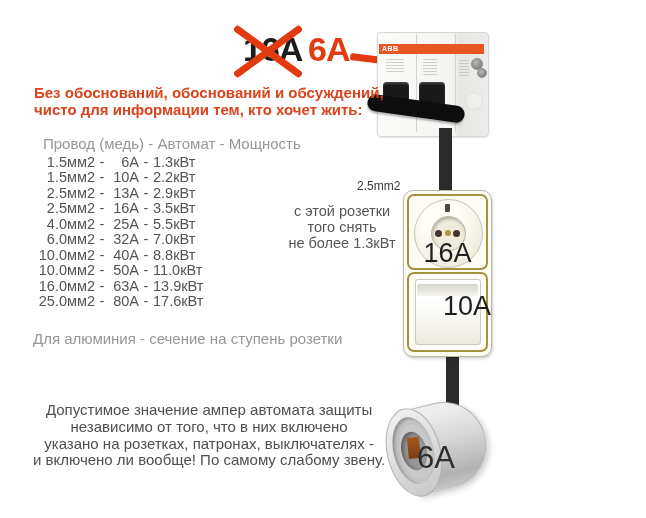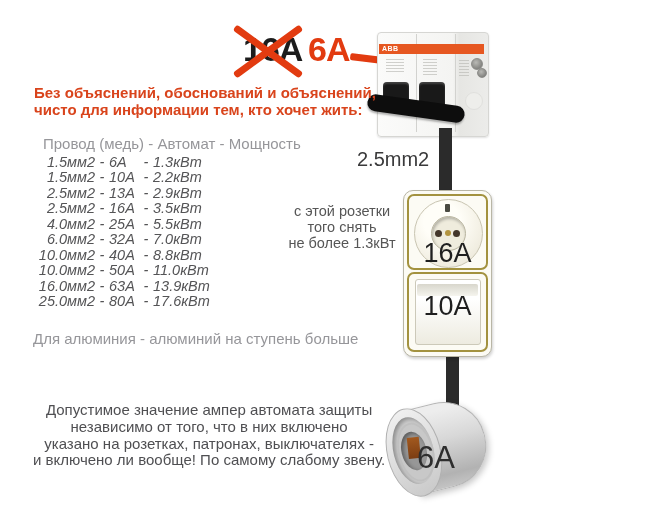--- a/index.html
+++ b/index.html
@@ -30,33 +30,33 @@
   .brk-toggle{position:absolute;width:26px;height:30px;background:#191919;border-radius:4px;
     box-shadow:inset 0 2px 2px rgba(255,255,255,.18);}
   .brk-tiebar{position:absolute;left:-10px;top:70px;width:98px;height:17px;background:#0d0d0d;border-radius:9px;transform:rotate(8deg);box-shadow:0 2px 2px rgba(0,0,0,.3);}
   .brk-screw{position:absolute;border-radius:50%;background:radial-gradient(circle at 40% 35%,#b9b9b5,#6f6f6c);border:1px solid #8d8d8a;}
   .brk-knockout{position:absolute;left:88px;top:62px;width:16px;height:16px;border-radius:50%;background:#eeeeeb;border:1px solid #e0e0dd;}
 
   
   .intro{left:34px;top:84px;font-size:15px;font-weight:bold;color:#d9441c;line-height:17px;}
   .ratings{left:27px;top:136px;color:#545456;font-size:14.5px;line-height:15.5px;}
   .ratings .hdr{margin-left:16px;font-size:15px;color:#96969a;margin-bottom:3px;}
-  .t-row{display:flex;font-style:italic;}
+  .t-row{display:flex;}
   .col-wire{width:68px;text-align:right;}
   .col-dash{width:14px;text-align:center;}
-  .col-amps{width:30px;}
+  .col-amps{width:30px;text-align:right;}
   .col-power{text-align:left;}
   .alum{left:33px;top:330px;font-size:15px;color:#96969a;line-height:17.5px;}
   .warn{left:33px;top:402px;font-size:15px;color:#4f4f52;line-height:16.8px;text-align:center;}
 
   
   .wire{background:#2b2b2b;z-index:1;}
   .wire-top{left:439px;top:128px;width:13px;height:70px;}
   .wire-bottom{left:446px;top:350px;width:13px;height:70px;}
-  .mm-label{font-size:20px;color:#3a3a3b;z-index:3;}
+  .mm-label{font-size:12px;color:#3a3a3b;z-index:3;margin-top:31px;}
   .wire-top-label{left:357px;top:148px;}
   .wire-bottom-label{left:361px;top:362px;}
   .socket-note{left:283px;top:203px;width:118px;text-align:center;font-size:14.5px;line-height:16px;color:#565656;z-index:3;}
 
   
   .unit{left:403px;top:190px;width:87px;height:165px;background:#fcfbf4;border:1px solid #b9b6a6;
     border-radius:10px;box-shadow:1px 2px 3px rgba(0,0,0,.18);z-index:2;}
   .gold-frame{position:absolute;border:2px solid #a3923f;border-radius:7px;}
   .frame-top{left:3px;top:3px;width:77px;height:72px;}
   .frame-bottom{left:3px;top:81px;width:77px;height:76px;}
@@ -65,21 +65,21 @@
   .sock-recess{position:absolute;left:27px;top:25px;width:33px;height:33px;border-radius:50%;
     background:#efecdd;border:1px solid #b9b5a0;box-shadow:inset 1px 2px 3px rgba(0,0,0,.25);}
   .sock-hole{position:absolute;width:7px;height:7px;border-radius:50%;background:#43362a;}
   .sock-pin{position:absolute;left:41px;top:39px;width:6px;height:6px;border-radius:50%;background:#b3943e;}
   .sock-mark{position:absolute;left:41px;top:13px;width:5px;height:8px;background:#4a4a42;border-radius:1px;}
   .sock-rating{position:absolute;left:0;top:47px;width:87px;text-align:center;font-size:27px;color:#1f1f1f;z-index:4;}
   .rocker{position:absolute;left:11px;top:88px;width:64px;height:64px;border-radius:3px;
     background:linear-gradient(#ffffff 30%,#edebe0);border:1px solid #ccc9b9;}
   .rocker-seam{position:absolute;left:1px;top:4px;width:61px;height:12px;border-radius:2px;
     background:linear-gradient(#d8d6cc,#f5f4ee);}
-  .switch-rating{position:absolute;left:0;top:100px;width:87px;text-align:center;font-size:27px;color:#1f1f1f;z-index:4;}
+  .switch-rating{position:absolute;left:0;top:100px;width:87px;text-align:right;font-size:27px;color:#1f1f1f;z-index:4;}
 
   
   .lamp{left:386px;top:402px;width:100px;height:88px;transform:rotate(-14deg);z-index:2;}
   .lamp-barrel{position:absolute;left:22px;top:2px;width:76px;height:84px;
     border-radius:0 42px 42px 0/0 42px 42px 0;
     background:linear-gradient(180deg,#ededed 8%,#d8d8d8 42%,#b2b2b2 85%,#c4c4c4);
     border:1px solid #b5b5b5;box-shadow:2px 3px 6px rgba(0,0,0,.22);}
   .lamp-mouth{position:absolute;left:0;top:0;width:52px;height:88px;border-radius:50%;
     background:linear-gradient(160deg,#f3f3f3,#c7c7c7);border:1px solid #b0b0b0;}
   .lamp-thread{position:absolute;left:7px;top:9px;width:40px;height:68px;border-radius:50%;
@@ -115,21 +115,21 @@
     <div class="brk-print" style="left:82px;top:30px;width:10px;height:16px;"></div>
     <div class="brk-toggle" style="left:6px;top:52px;"></div>
     <div class="brk-toggle" style="left:42px;top:52px;"></div>
     <div class="brk-tiebar"></div>
     <div class="brk-screw" style="left:94px;top:28px;width:10px;height:10px;"></div>
     <div class="brk-screw" style="left:100px;top:38px;width:8px;height:8px;"></div>
     <div class="brk-knockout"></div>
   </div>
 
   <div class="abs intro">
-    <div>Без объяснений, обоснований и объяснений,</div>
+    <div>Без обоснований, обоснований и обсуждений,</div>
     <div>чисто для информации тем, кто хочет жить:</div>
   </div>
 
   <div class="abs ratings">
     <div class="hdr">Провод (медь) - Автомат - Мощность</div>
     <div class="t-row">
         <span class="col-wire">1.5мм2</span>
         <span class="col-dash">-</span>
         <span class="col-amps">6А</span>
         <span class="col-dash">-</span>
@@ -194,21 +194,21 @@
     <div class="t-row">
         <span class="col-wire">25.0мм2</span>
         <span class="col-dash">-</span>
         <span class="col-amps">80А</span>
         <span class="col-dash">-</span>
         <span class="col-power">17.6кВт</span>
       </div>
   </div>
 
   <div class="abs alum">
-    <div>Для алюминия - алюминий на ступень больше</div>
+    <div>Для алюминия - сечение на ступень розетки</div>
   </div>
 
   <div class="abs warn">
     <div>Допустимое значение ампер автомата защиты</div>
     <div>независимо от того, что в них включено</div>
     <div>указано на розетках, патронах, выключателях -</div>
     <div>и включено ли вообще! По самому слабому звену.</div>
   </div>
 
   <div class="abs wire wire-top"></div>

